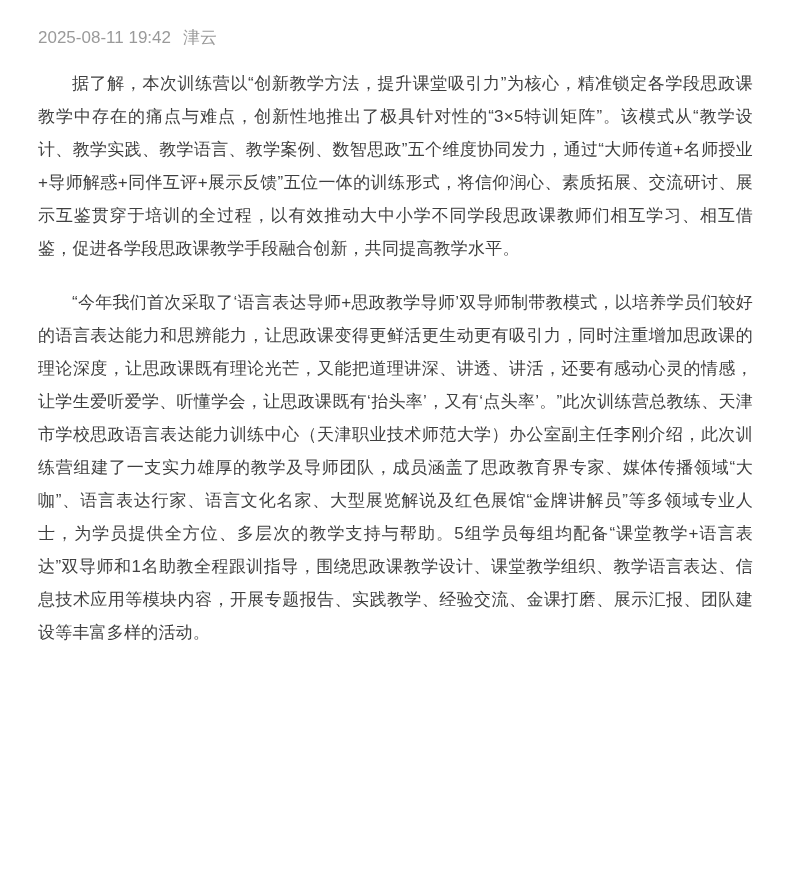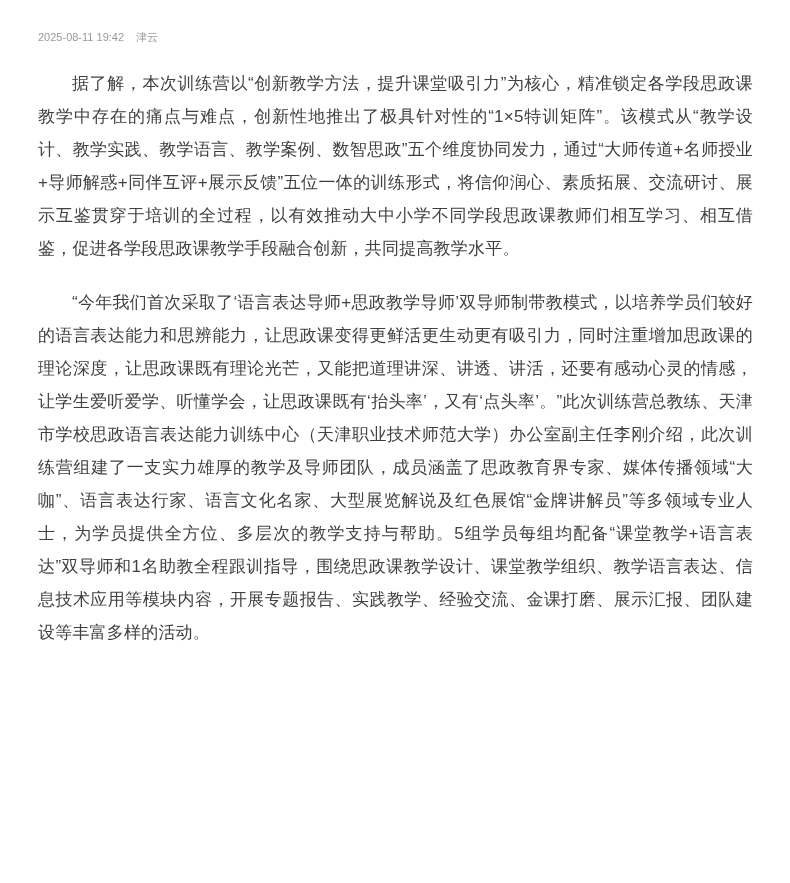--- a/index.html
+++ b/index.html
@@ -23,21 +23,21 @@
     margin: 0;
     padding: 4px 0 0 0;
     font-size: 23px;
     line-height: 32px;
     font-weight: 700;
     color: #161616;
     letter-spacing: 0.5px;
   }
   .article-meta {
     margin-top: 15px;
-    font-size: 11px;
+    font-size: 17px;
     line-height: 17px;
     color: #9a9a9a;
     display: flex;
     align-items: baseline;
     gap: 12px;
   }
   .article-body {
     margin-top: 4px;
   }
   .article-body p {
@@ -55,16 +55,16 @@
 <body>
 
 <div class="article">
 
   <div class="article-meta">
     <span>2025-08-11 19:42</span>
     <span>津云</span>
   </div>
 
   <div class="article-body">
-    <p>据了解，本次训练营以“创新教学方法，提升课堂吸引力”为核心，精准锁定各学段思政课教学中存在的痛点与难点，创新性地推出了极具针对性的“1×5特训矩阵”。该模式从“教学设计、教学实践、教学语言、教学案例、数智思政”五个维度协同发力，通过“大师传道+名师授业+导师解惑+同伴互评+展示反馈”五位一体的训练形式，将信仰润心、素质拓展、交流研讨、展示互鉴贯穿于培训的全过程，以有效推动大中小学不同学段思政课教师们相互学习、相互借鉴，促进各学段思政课教学手段融合创新，共同提高教学水平。</p>
+    <p>据了解，本次训练营以“创新教学方法，提升课堂吸引力”为核心，精准锁定各学段思政课教学中存在的痛点与难点，创新性地推出了极具针对性的“3×5特训矩阵”。该模式从“教学设计、教学实践、教学语言、教学案例、数智思政”五个维度协同发力，通过“大师传道+名师授业+导师解惑+同伴互评+展示反馈”五位一体的训练形式，将信仰润心、素质拓展、交流研讨、展示互鉴贯穿于培训的全过程，以有效推动大中小学不同学段思政课教师们相互学习、相互借鉴，促进各学段思政课教学手段融合创新，共同提高教学水平。</p>
     <p>“今年我们首次采取了‘语言表达导师+思政教学导师’双导师制带教模式，以培养学员们较好的语言表达能力和思辨能力，让思政课变得更鲜活更生动更有吸引力，同时注重增加思政课的理论深度，让思政课既有理论光芒，又能把道理讲深、讲透、讲活，还要有感动心灵的情感，让学生爱听爱学、听懂学会，让思政课既有‘抬头率’，又有‘点头率’。”此次训练营总教练、天津市学校思政语言表达能力训练中心（天津职业技术师范大学）办公室副主任李刚介绍，此次训练营组建了一支实力雄厚的教学及导师团队，成员涵盖了思政教育界专家、媒体传播领域“大咖”、语言表达行家、语言文化名家、大型展览解说及红色展馆“金牌讲解员”等多领域专业人士，为学员提供全方位、多层次的教学支持与帮助。5组学员每组均配备“课堂教学+语言表达”双导师和1名助教全程跟训指导，围绕思政课教学设计、课堂教学组织、教学语言表达、信息技术应用等模块内容，开展专题报告、实践教学、经验交流、金课打磨、展示汇报、团队建设等丰富多样的活动。</p>
   </div>
 </div>
 
 </body></html>

